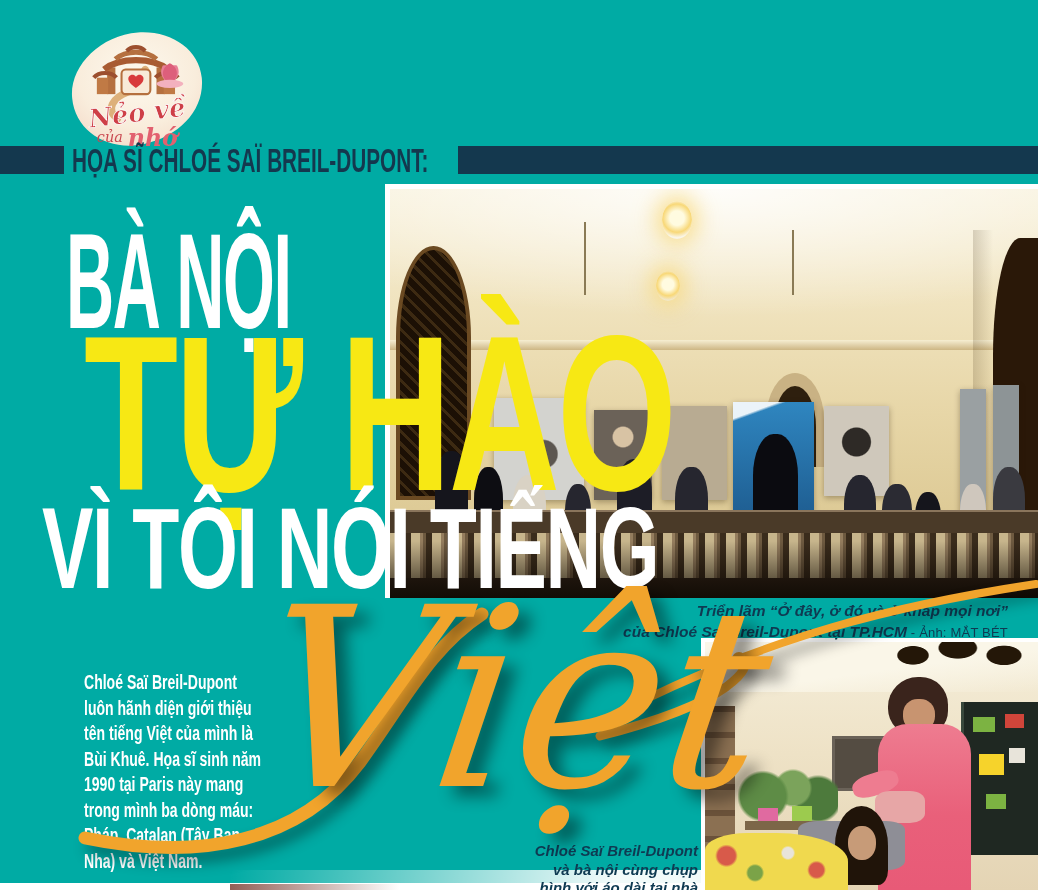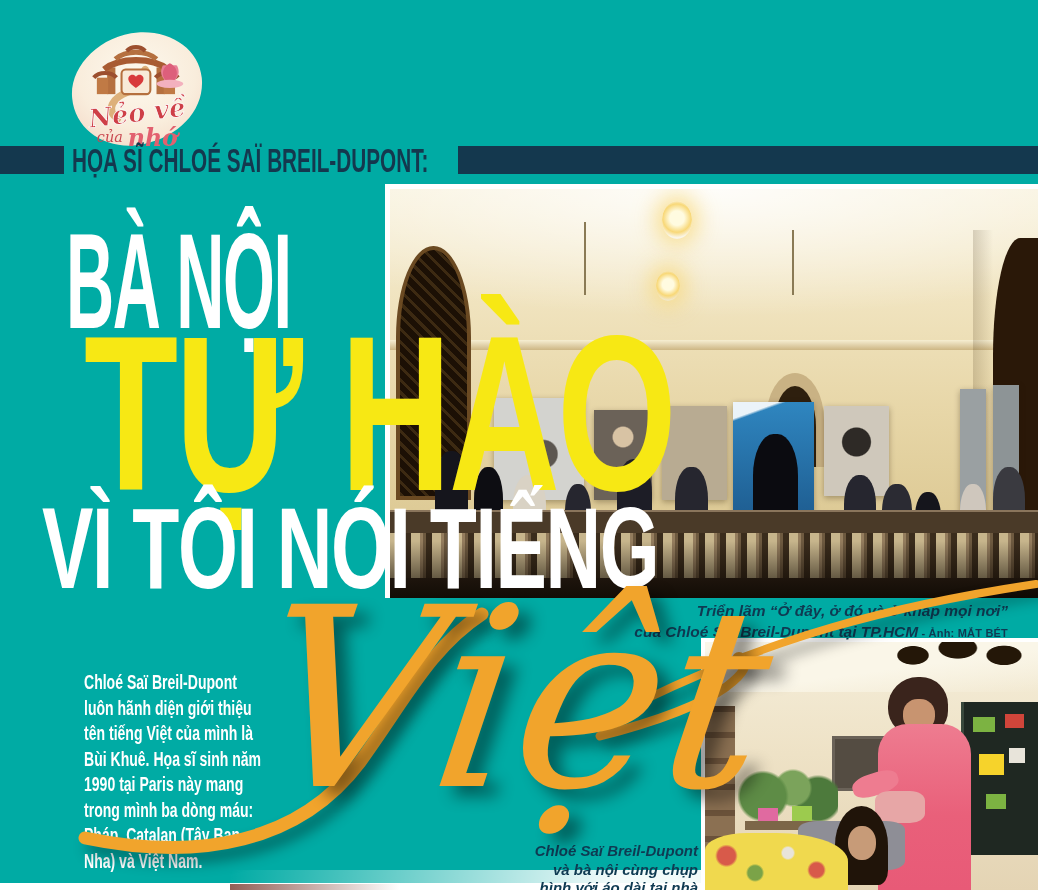--- a/index.html
+++ b/index.html
@@ -111,21 +111,21 @@
   .p2-blanket{left:0;top:77%;width:43%;height:23%;background:
       radial-gradient(circle at 15% 40%,#D85A4A 0 7%,rgba(0,0,0,0) 9%),
       radial-gradient(circle at 35% 70%,#7BA348 0 7%,rgba(0,0,0,0) 9%),
       radial-gradient(circle at 58% 35%,#e8e4da 0 6%,rgba(0,0,0,0) 8%),
       radial-gradient(circle at 78% 65%,#D85A4A 0 6%,rgba(0,0,0,0) 8%),
       #F0D94E;border-radius:30% 50% 0 0;}
 
   
   .cap1{position:absolute;right:30px;top:601px;text-align:right;color:#0F3A52;
         font-weight:bold;font-style:italic;font-size:15.5px;line-height:20.5px;z-index:3;}
-  .cap1 .credit{font-style:normal;font-weight:bold;font-size:11px;letter-spacing:.2px;}
+  .cap1 .credit{font-style:normal;font-weight:normal;font-size:13px;letter-spacing:.2px;}
   .cap2{position:absolute;right:340px;top:842px;text-align:right;color:#0F3A52;
         font-weight:bold;font-style:italic;font-size:15px;line-height:18.5px;
         white-space:pre-line;z-index:3;}
 
   
   .hl{position:absolute;font-weight:bold;line-height:1;white-space:nowrap;
       transform-origin:left top;z-index:4;}
   .hl.h1{left:66px;top:213px;font-size:136px;color:#fff;letter-spacing:-3px;transform:scaleX(.49);}
   .hl.h2{left:84px;top:304px;font-size:220px;color:#F7E814;letter-spacing:-4px;transform:scaleX(.70);}
   .hl.h3{left:42px;top:491px;font-size:115px;color:#fff;letter-spacing:-2px;transform:scaleX(.67);}

